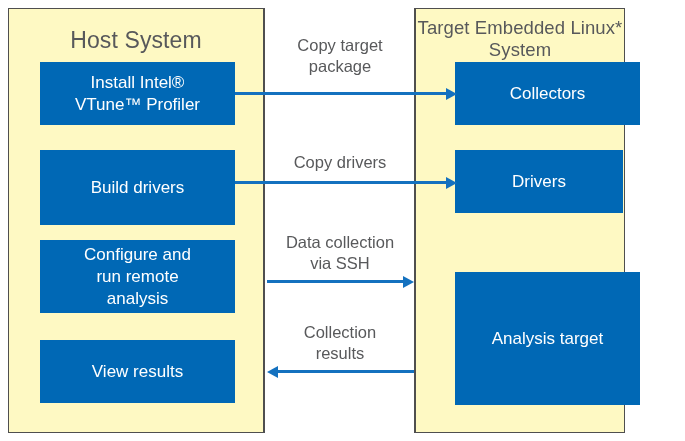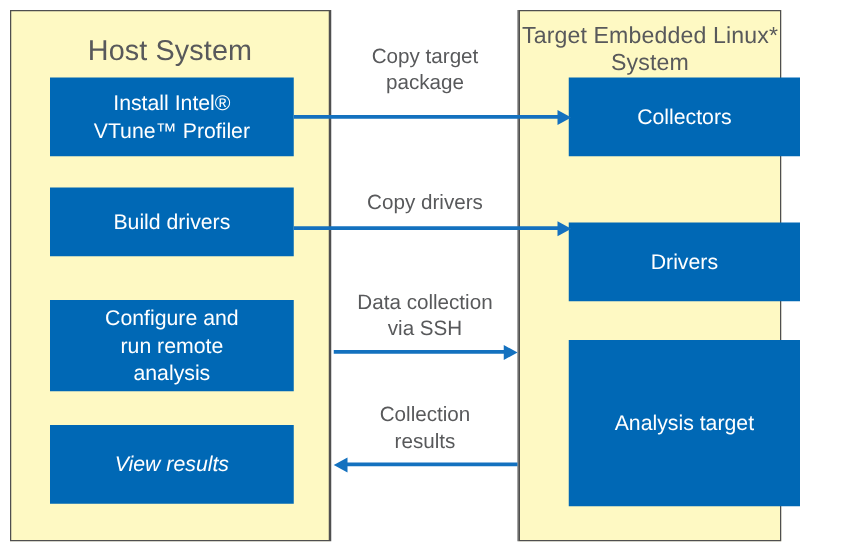--- a/index.html
+++ b/index.html
@@ -20,26 +20,26 @@
   .mid-rule{position:absolute;top:8px;height:425px;width:0;border-left:1.5px solid #4f4f4f;}
   #mid-rule-left{left:264px;}
   #mid-rule-right{left:414px;}
 
   .box{position:absolute;background:#0068b5;color:#ffffff;display:flex;
        align-items:center;justify-content:center;text-align:center;
        font-size:17px;line-height:22px;font-weight:400;box-sizing:border-box;padding:2px 6px;}
   .box span{display:block;}
 
   #box-install{left:40px;top:62px;width:195px;height:63px;}
-  #box-build{left:40px;top:150px;width:195px;height:55px;}
+  #box-build{left:40px;top:150px;width:195px;height:75px;}
   #box-configure{left:40px;top:240px;width:195px;height:73px;}
-  #box-view{left:40px;top:340px;width:195px;height:63px;font-style:italic;}
+  #box-view{left:40px;top:340px;width:195px;height:63px;}
 
   #box-collectors{left:455px;top:62px;width:185px;height:63px;text-align:center;}
-  #box-drivers{left:455px;top:150px;width:185px;height:63px;margin-top:28px;}
+  #box-drivers{left:455px;top:150px;width:168px;height:63px;}
   #box-analysis{left:455px;top:272px;width:185px;height:133px;}
 
   .arrow{position:absolute;height:3px;background:#1471bf;}
   .arrow::after{content:"";position:absolute;top:-4.5px;width:0;height:0;
       border-top:6px solid transparent;border-bottom:6px solid transparent;}
   .arrow.right::after{right:-10px;border-left:11px solid #1471bf;}
   .arrow.left::after{left:-10px;border-right:11px solid #1471bf;}
 
   #arrow-copy-package{left:235px;top:92px;width:212px;}
   #arrow-copy-drivers{left:235px;top:181px;width:212px;}

